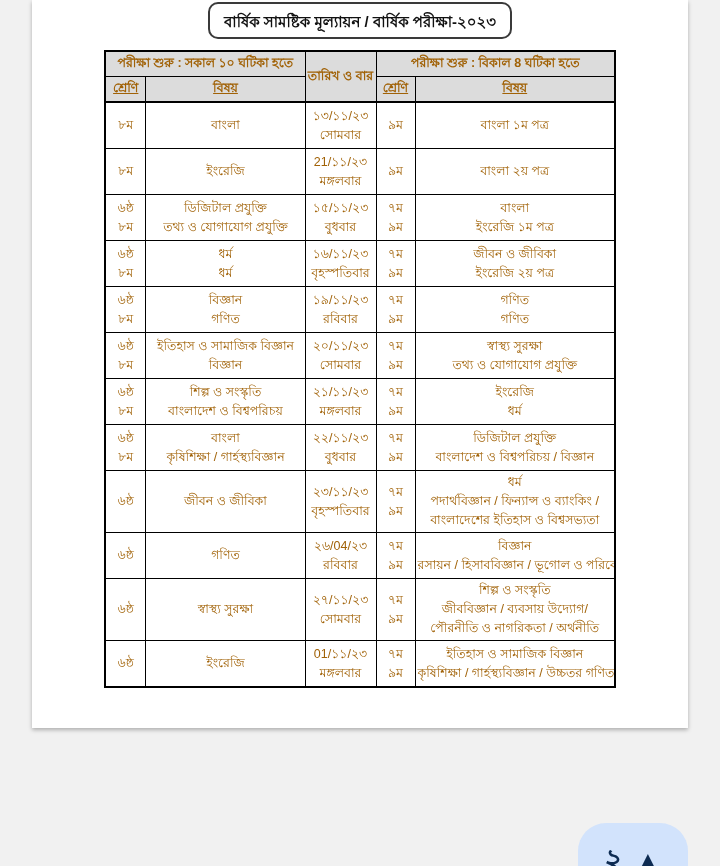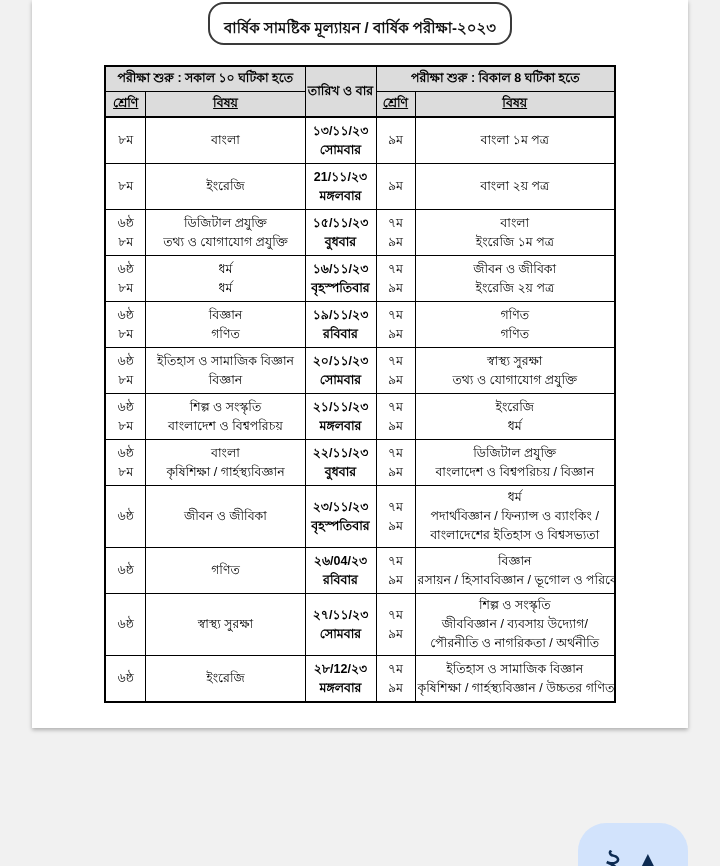--- a/index.html
+++ b/index.html
@@ -20,55 +20,55 @@
     width: 656px;
     height: 728px;
     background: #ffffff;
     box-shadow: 0 2px 4px rgba(0,0,0,0.28);
   }
 
   .title-wrap { text-align: center; padding-top: 2px; }
   .title-box {
     display: inline-block;
     border: 2px solid #3a3a3a;
-    border-radius: 16px;
-    padding: 12px 14px 2px 14px;
+    border-radius: 10px;
+    padding: 6px 14px 2px 14px;
     font-size: 15px;
     font-weight: bold;
     color: #111;
     background: #fff;
   }
 
   table.exam-table {
     border-collapse: collapse;
-    margin: 20px auto 0 auto;
+    margin: 11px auto 0 auto;
     width: 510px;
     table-layout: fixed;
     font-size: 12.5px;
-    color: #000000;
+    color: #a16207;
   }
   .exam-table th, .exam-table td {
     border: 1px solid #000;
     padding: 2px 2px;
     text-align: center;
     vertical-align: middle;
     overflow: hidden;
   }
   .exam-table { border: 2px solid #000; }
   .exam-table thead th {
     background: #dcdcdc;
     font-weight: bold;
     font-size: 12.5px;
   }
   .exam-table thead tr.hrow-a th { height: 17px; }
   .exam-table thead tr.hrow-b th { height: 19px; text-decoration: underline; }
   .exam-table thead { border-bottom: 2px solid #000; }
   .exam-table tbody td { height: 41px; line-height: 19px; }
   .cell-line { white-space: nowrap; }
-  .date-cell { font-weight: bold; }
+  .date-cell { font-weight: normal; }
 
   .fab {
     position: absolute;
     left: 578px;
     top: 823px;
     width: 110px;
     height: 96px;
     background: #d2e3fc;
     border-radius: 28px;
     border: none;
@@ -351,21 +351,21 @@
             </td>
           </tr>
           <tr>
             <td>
               <div class="cell-line">৬ষ্ঠ</div>
             </td>
             <td>
               <div class="cell-line">ইংরেজি</div>
             </td>
             <td class="date-cell">
-              <div class="cell-line">২৮/12/২৩</div>
+              <div class="cell-line">01/১১/২৩</div>
               <div class="cell-line">মঙ্গলবার</div>
             </td>
             <td>
               <div class="cell-line">৭ম</div>
               <div class="cell-line">৯ম</div>
             </td>
             <td>
               <div class="cell-line">ইতিহাস ও সামাজিক বিজ্ঞান</div>
               <div class="cell-line">কৃষিশিক্ষা / গার্হস্থ্যবিজ্ঞান / উচ্চতর গণিত</div>
             </td>

